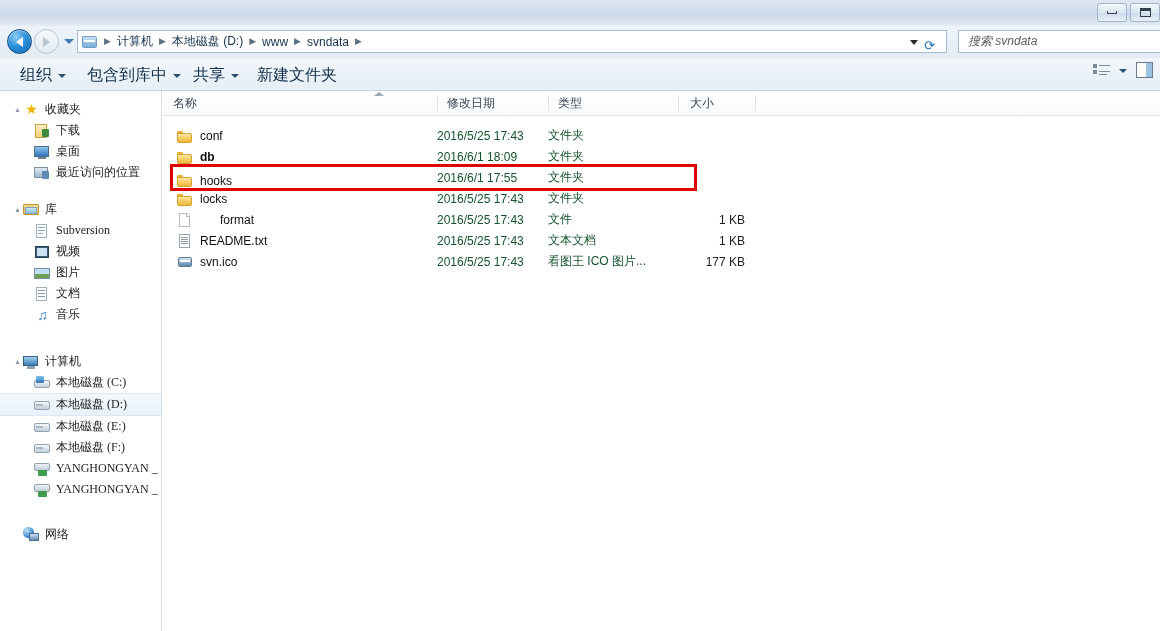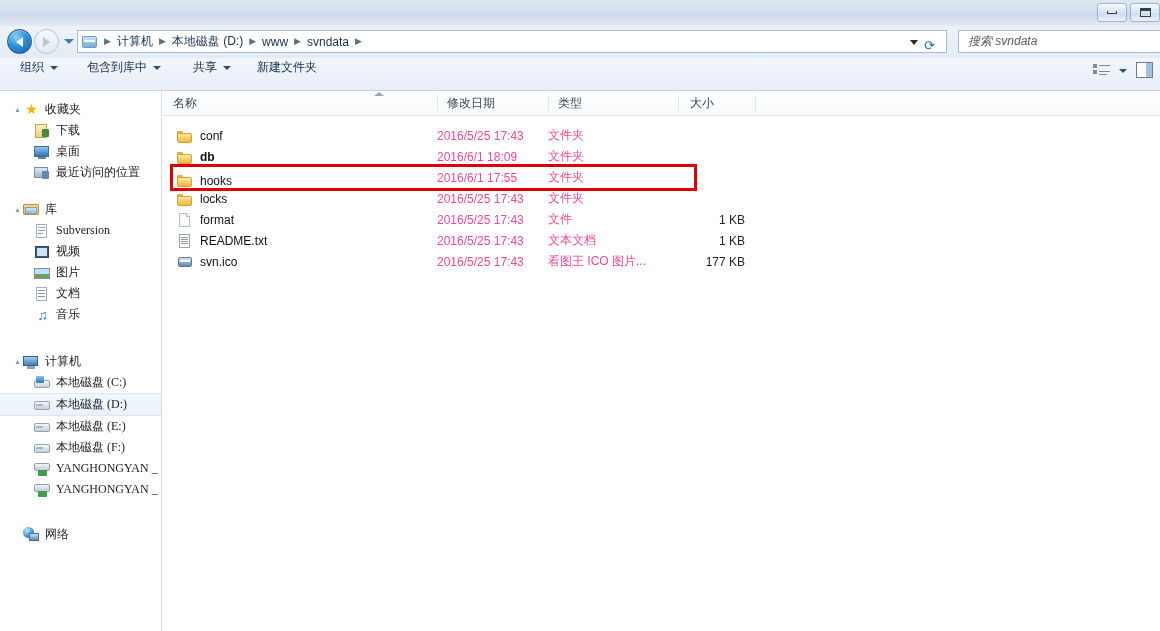--- a/index.html
+++ b/index.html
@@ -195,24 +195,24 @@
   
   .cmdbar {
     position: absolute;
     left: 0; top: 58px;
     width: 1160px; height: 32px;
     background: linear-gradient(to bottom, #f2f6fb 0%, #e6eef6 100%);
     border-bottom: 1px solid #c5d3e2;
   }
   .cmditem {
     position: absolute;
-    top: 1px;
-    display: flex;
-    align-items: center;
-    font-size: 12px;
+    top: 7px;
+    display: flex;
+    align-items: center;
+    font-size: 16px;
     color: #13304d;
     white-space: nowrap;
   }
   .cmd-caret {
     margin-left: 6px;
     width: 0; height: 0;
     border-left: 4px solid transparent;
     border-right: 4px solid transparent;
     border-top: 4px solid #2b4f72;
   }
@@ -332,21 +332,21 @@
     display: flex;
     align-items: center;
     font-size: 12px;
     color: #101010;
     white-space: nowrap;
   }
   .cell.size {
     justify-content: flex-end;
     color: #222;
   }
-  .cell.date, .cell.type { color: #ec4899; }
+  .cell.date, .cell.type { color: #14532d; }
   .fico {
     width: 17px; height: 16px;
     position: relative;
     flex: none;
     margin-right: 6px;
   }
   
   .f-folder::before {
     content: "";
     position: absolute;
@@ -714,21 +714,21 @@
       <div class="cell" style="left:14px;">
         <span class="fico f-folder"></span>
         <span>locks</span>
       </div>
       <div class="cell date" style="left:274px;">2016/5/25 17:43</div>
       <div class="cell type" style="left:385px;">文件夹</div>
       <div class="cell size" style="left:495px;width:87px;"></div>
     </div>
 
     <div class="row">
-      <div class="cell" style="left:14px;">
+      <div class="cell" style="left:14px;gap:20px;">
         <span class="fico f-file"></span>
         <span>format</span>
       </div>
       <div class="cell date" style="left:274px;">2016/5/25 17:43</div>
       <div class="cell type" style="left:385px;">文件</div>
       <div class="cell size" style="left:495px;width:87px;">1 KB</div>
     </div>
 
     <div class="row">
       <div class="cell" style="left:14px;text-align:right;">

